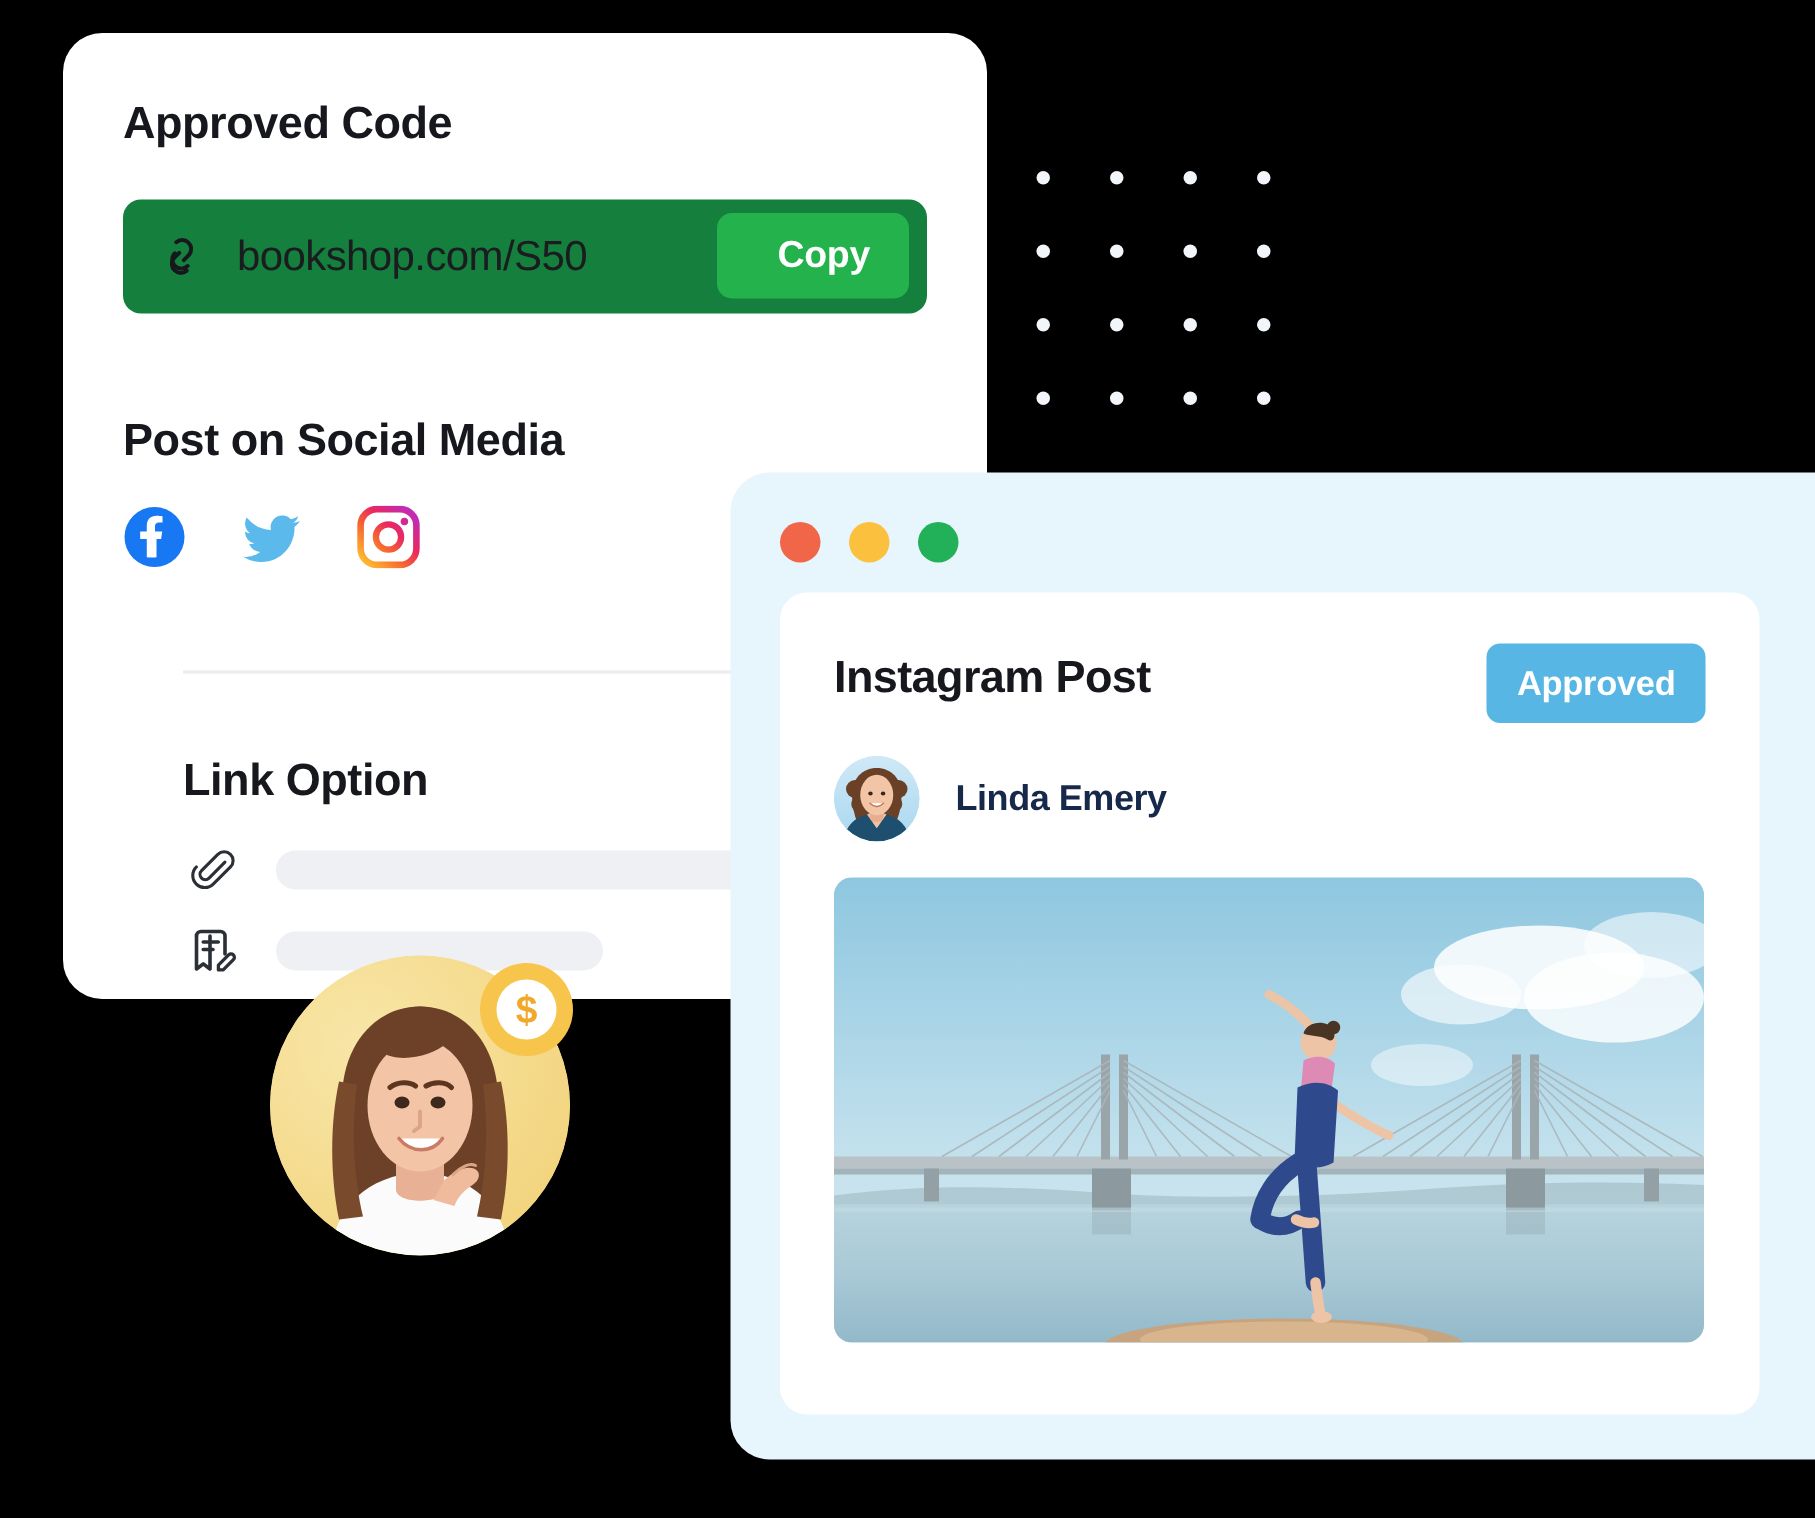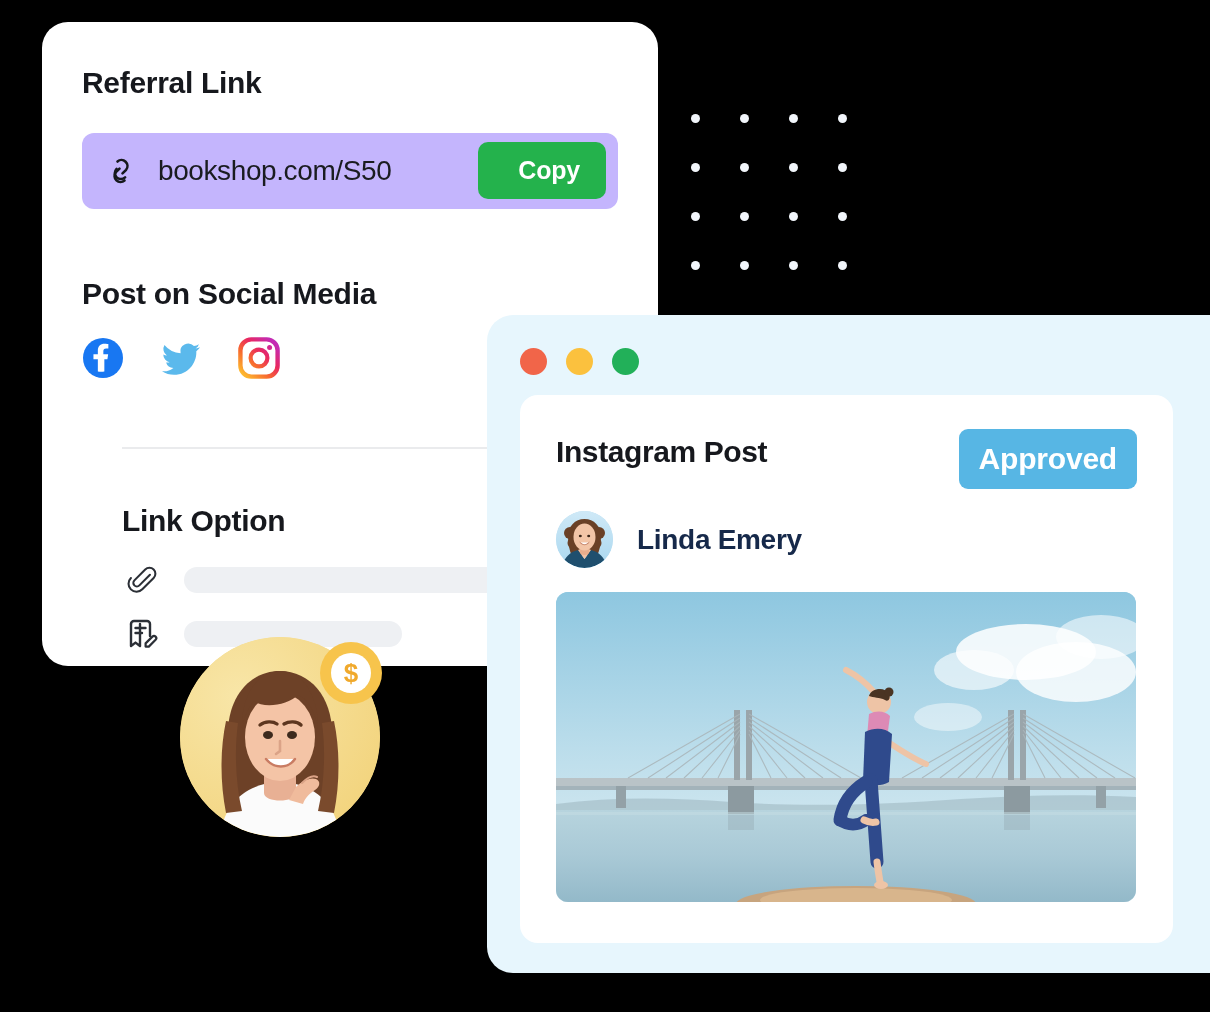--- a/index.html
+++ b/index.html
@@ -98,31 +98,31 @@
   .post-card {
     position: absolute; left: 33px; top: 80px; width: 653px; height: 548px;
     background: #ffffff; border-radius: 18px; padding: 34px 36px;
   }
   .post-head { display: flex; align-items: flex-start; justify-content: space-between; }
   .post-title {
     font-size: 30px; font-weight: bold; color: #16181d; letter-spacing: -0.4px;
     padding-top: 6px;
   }
   .status-badge {
-    background: #57b6e4; color: #ffffff; font-size: 30px; font-weight: bold;
+    background: #57b6e4; color: #ffffff; font-size: 23px; font-weight: bold;
     letter-spacing: -0.2px; border-radius: 9px; padding: 13px 20px;
     border: none; cursor: pointer; font-family: "Liberation Sans", sans-serif;
   }
   .author-row { margin-top: 22px; display: flex; align-items: center; gap: 24px; }
   .author-avatar {
     width: 57px; height: 57px; border-radius: 50%; overflow: hidden;
     background: #bde0f2; flex: 0 0 57px;
   }
   .author-name {
-    font-size: 28px; font-weight: bold; color: #16294a; letter-spacing: -0.3px;
+    font-size: 24px; font-weight: bold; color: #16294a; letter-spacing: -0.3px;
   }
   .post-photo {
     margin-top: 24px; width: 580px; height: 310px; border-radius: 12px;
     overflow: hidden; position: relative; background: #9fd0e4;
   }
   .post-photo svg { display: block; width: 100%; height: 100%; }
 </style>
 </head>
 <body>
 
@@ -143,23 +143,23 @@
       <span class="dot" style="left: 147px; top: 98px; background: rgb(242, 246, 251);"></span>
       <span class="dot" style="left: 0px; top: 147px; background: rgb(242, 246, 251);"></span>
       <span class="dot" style="left: 49px; top: 147px; background: rgb(242, 246, 251);"></span>
       <span class="dot" style="left: 98px; top: 147px; background: rgb(242, 246, 251);"></span>
       <span class="dot" style="left: 147px; top: 147px; background: rgb(242, 246, 251);"></span>
     </div>
 
   <div class="referral-card">
     <div class="card-pad">
 
-      <div class="section-title">Referral Link</div>
-
-      <div class="referral-input-row" style="background: #c4b5fd;">
+      <div class="section-title">Approved Code</div>
+
+      <div class="referral-input-row" style="background: #15803d;">
         <span class="link-icon">
           <svg viewBox="0 0 34 34" fill="none" xmlns="http://www.w3.org/2000/svg">
             <path d="M13.5 7.5a6 6 0 0 1 8.6 8.3l-3.6 3.6" stroke="#16181d" stroke-width="2.6" stroke-linecap="round"></path>
             <path d="M20.5 26.5a6 6 0 0 1-8.6-8.3l3.6-3.6" stroke="#16181d" stroke-width="2.6" stroke-linecap="round"></path>
             <path d="M12.6 14.8a6 6 0 0 0 8.5 8.5" stroke="#16181d" stroke-width="2.6" stroke-linecap="round"></path>
           </svg>
         </span>
         <span class="referral-url">bookshop.com/S50</span>
         <button class="copy-btn" style="background: rgb(36, 178, 76); padding-left: 40px;">Copy</button>
       </div>

